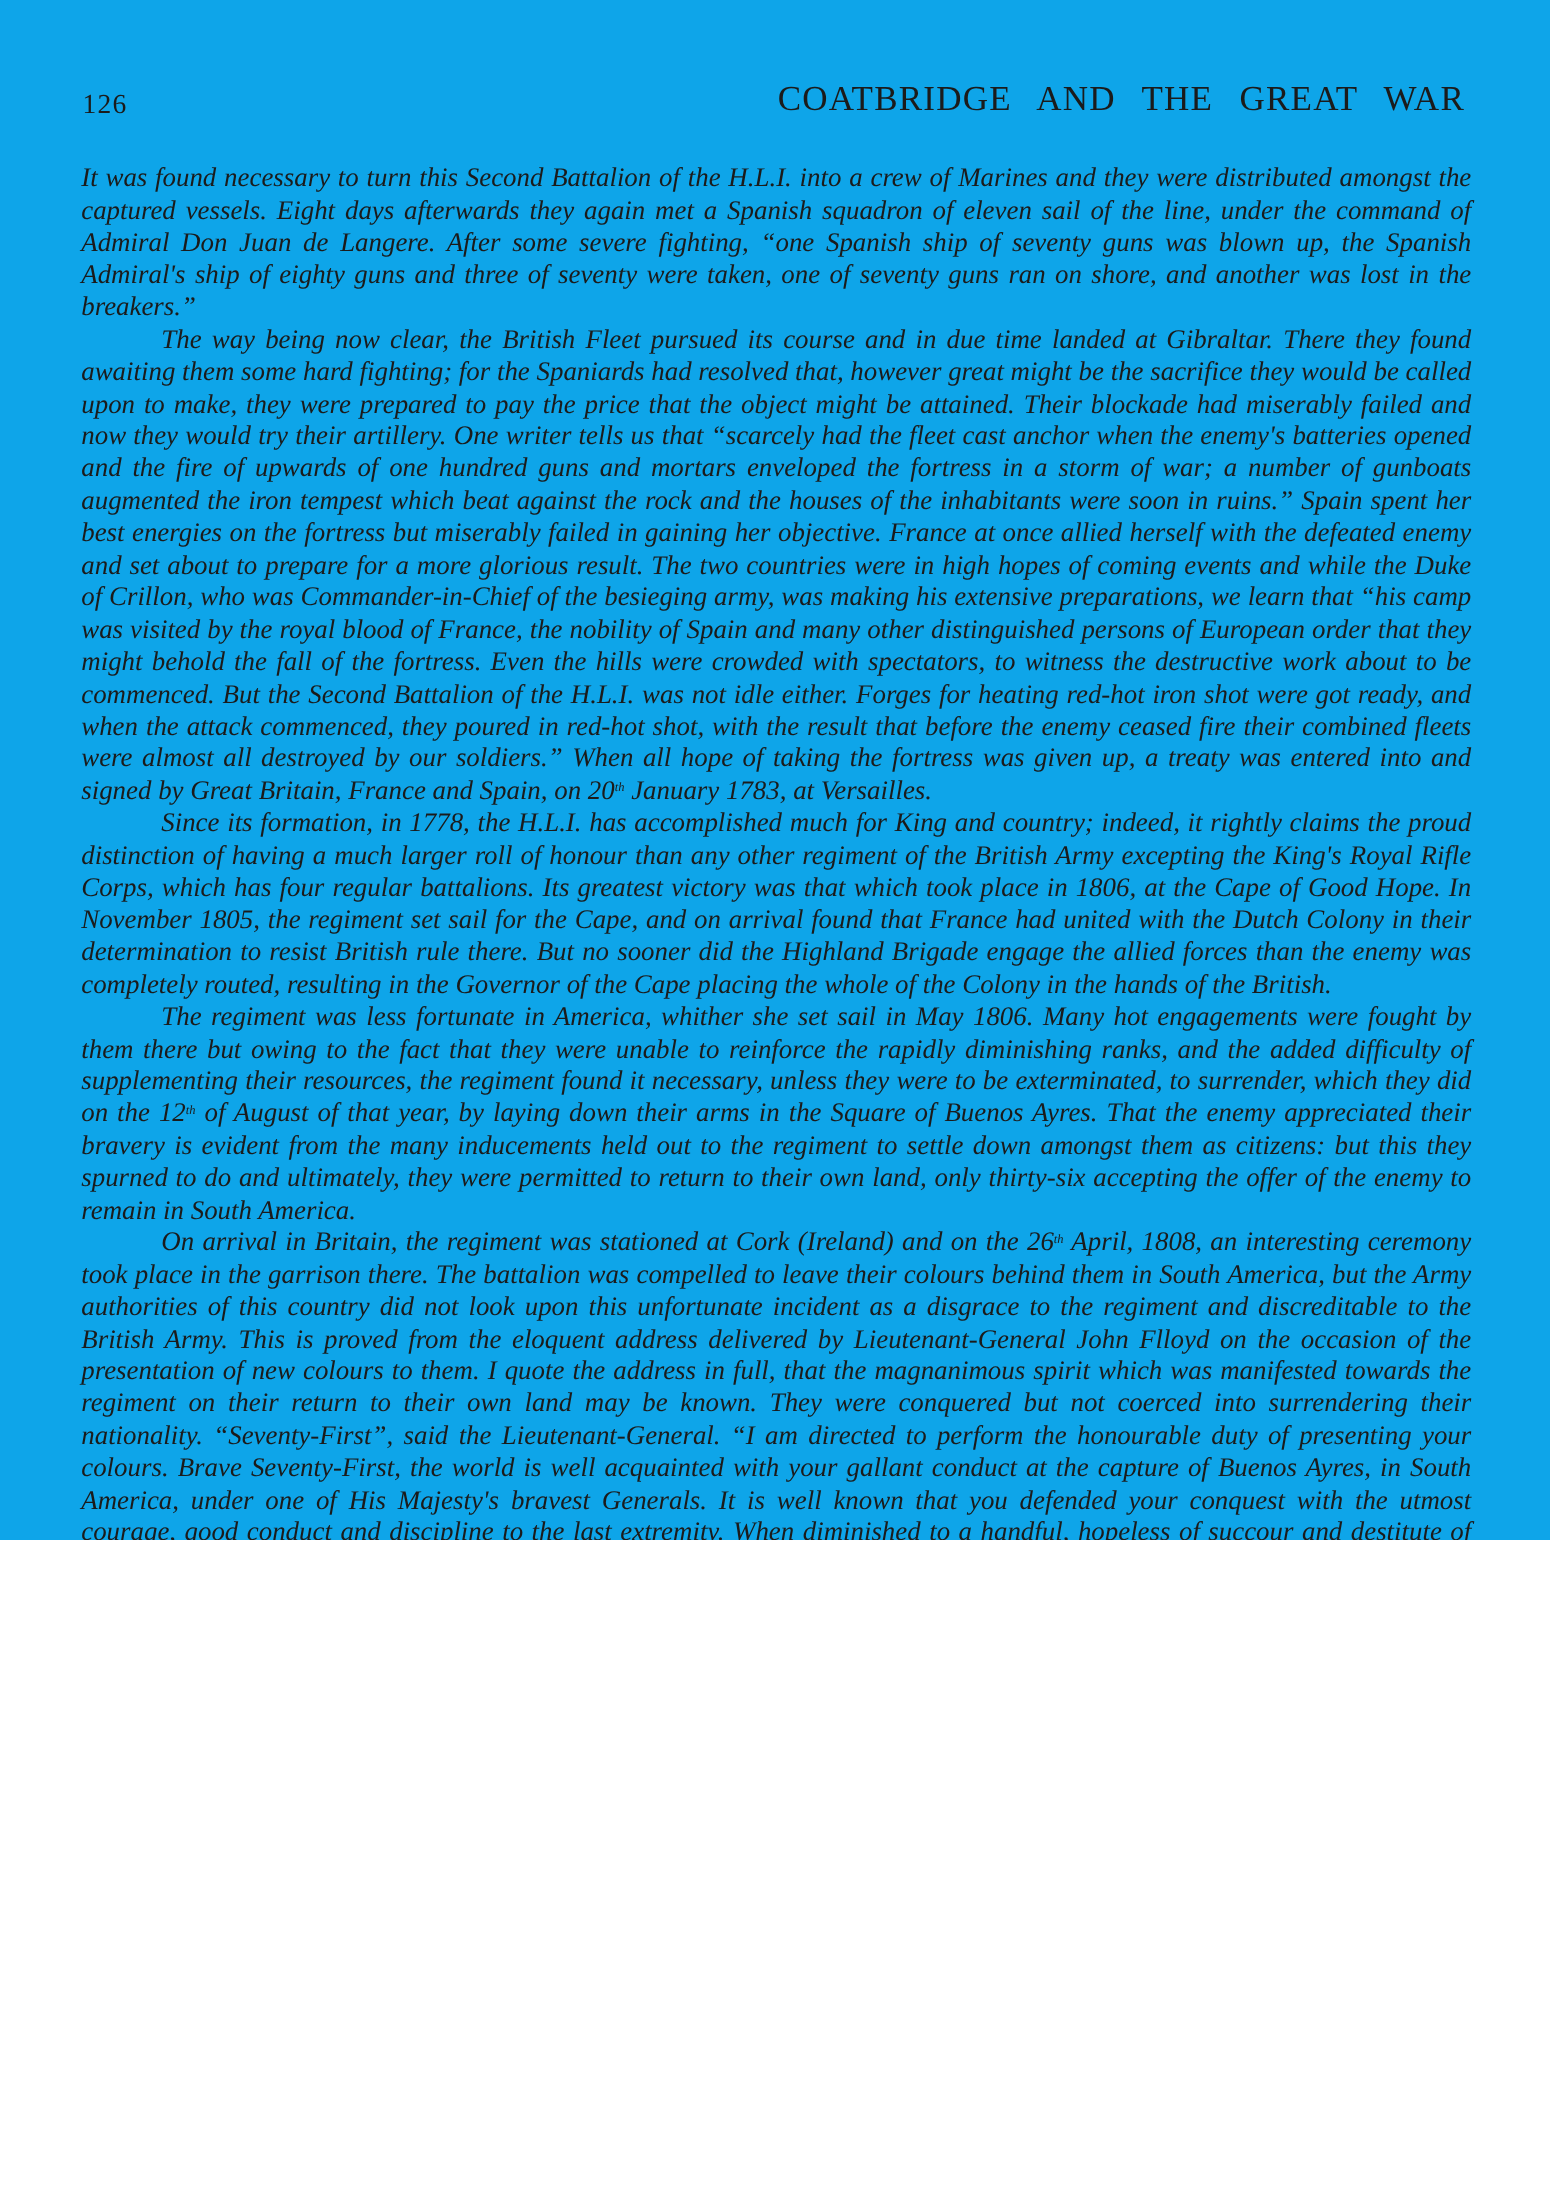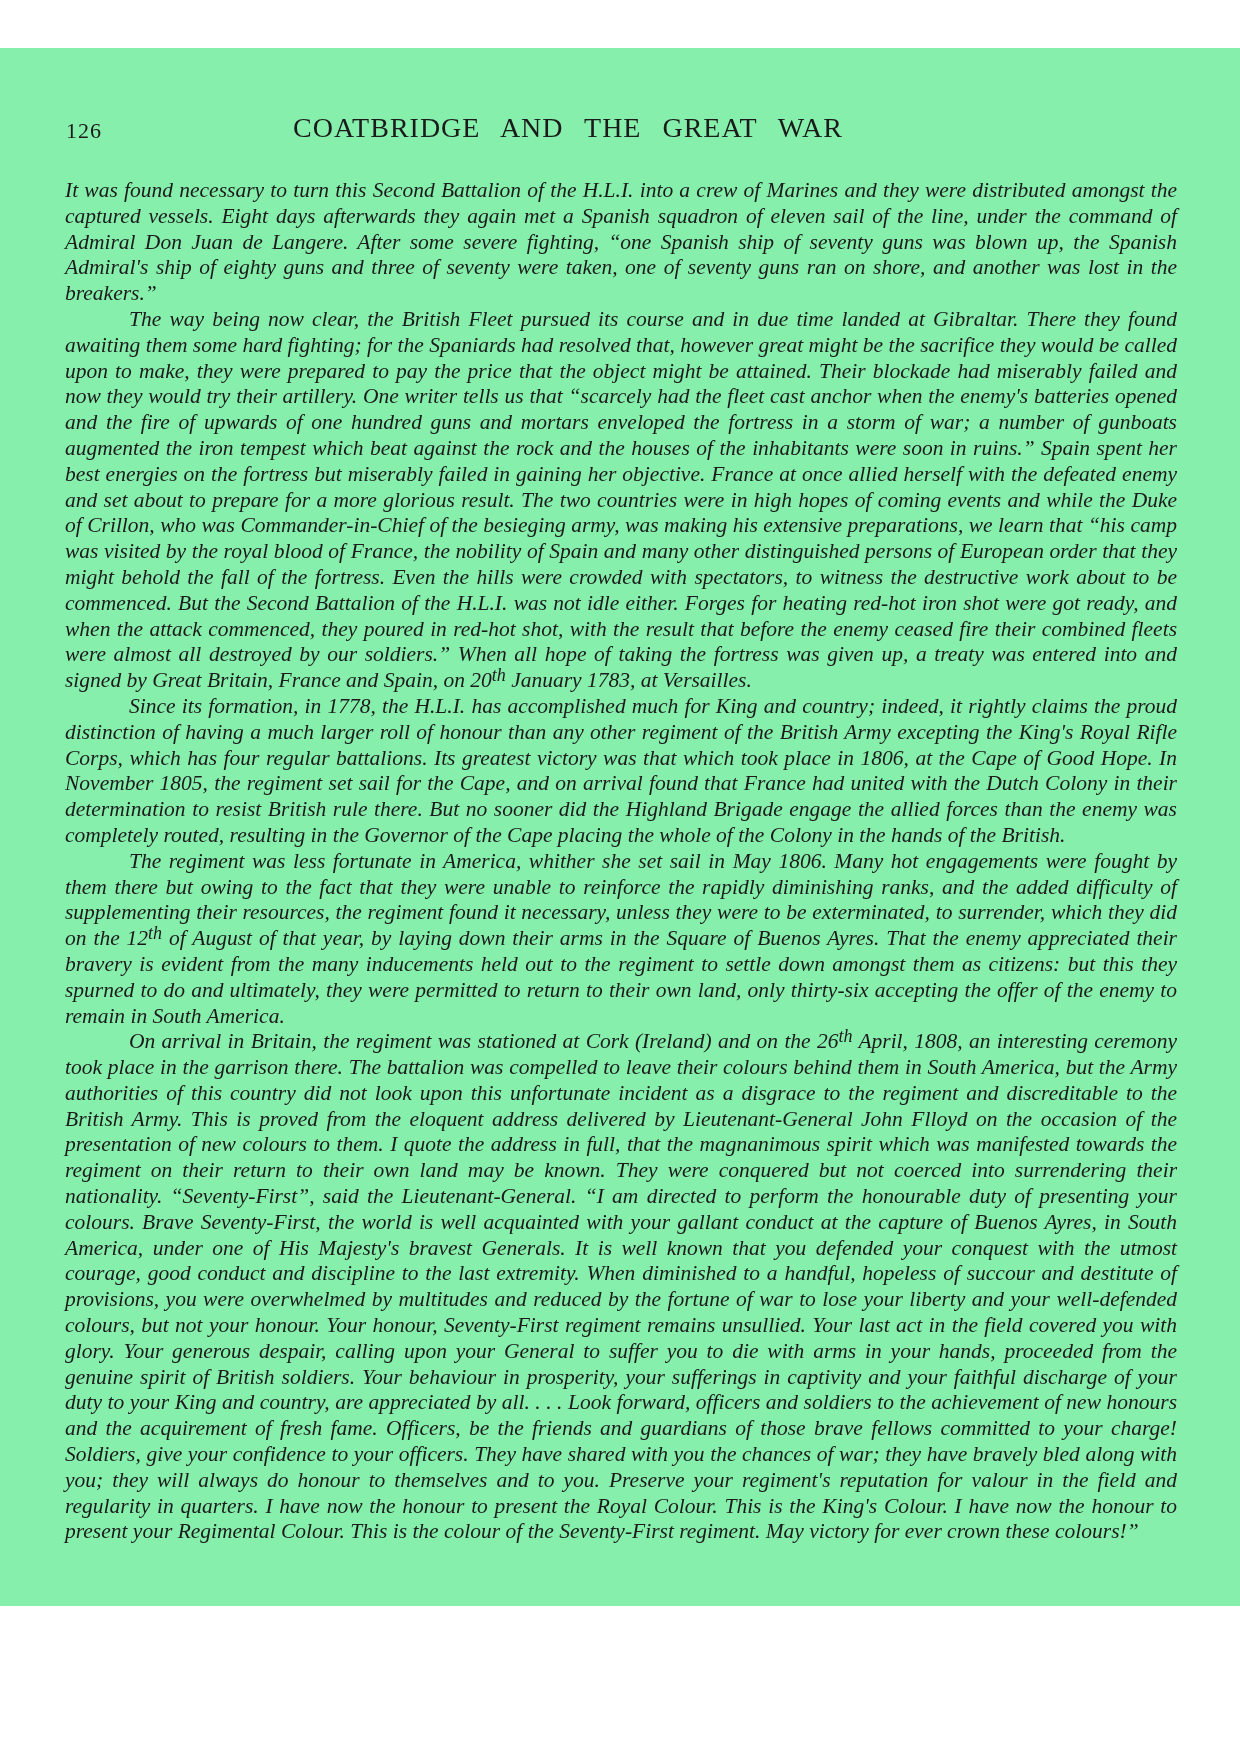--- a/index.html
+++ b/index.html
@@ -3,65 +3,65 @@
 <meta charset="utf-8">
 <style>
   html, body {
     margin: 0;
     padding: 0;
     background: #ffffff;
   }
   .page {
     position: relative;
     width: 1240px;
-    height: 1558px;
-    background: #86efac;
+    height: 1232px;
+    background: #0ea5e9;
     overflow: hidden;
     font-family: "Liberation Serif", serif;
     color: #1b1b1b;
-    margin-top: 48px;
   }
   .page-number {
     position: absolute;
     left: 66px;
     top: 70px;
     font-size: 22px;
     letter-spacing: 1px;
   }
   .page-title {
     position: absolute;
     left: 0;
     top: 64px;
     width: 1136px;
     margin: 0;
-    text-align: center;
+    text-align: right;
     font-size: 28px;
     font-weight: normal;
     letter-spacing: 1px;
     word-spacing: 13px;
     white-space: nowrap;
+    padding-left: 36px;
   }
   .page-body {
     position: absolute;
     left: 65px;
     top: 130px;
     width: 1112px;
     font-size: 21.5px;
     line-height: 25.8px;
     text-align: justify;
     font-style: italic;
   }
   .para {
     margin: 0;
   }
   .para.indent {
     text-indent: 64px;
   }
   .para sup {
-    font-size: 18px;
+    font-size: 10px;
     line-height: 0;
     vertical-align: 6px;
   }
 </style>
 </head>
 <body>
 
 <div class="page">
   <header>
     <span class="page-number">126</span>

